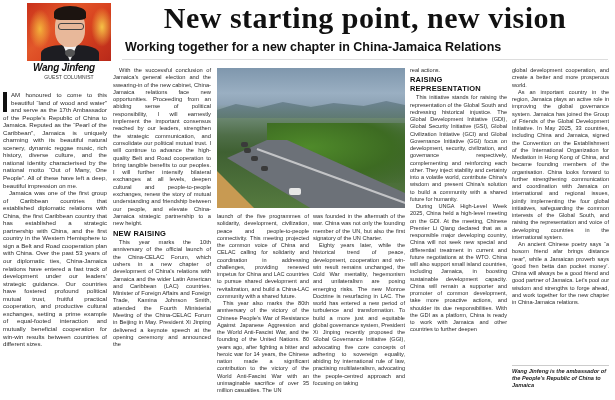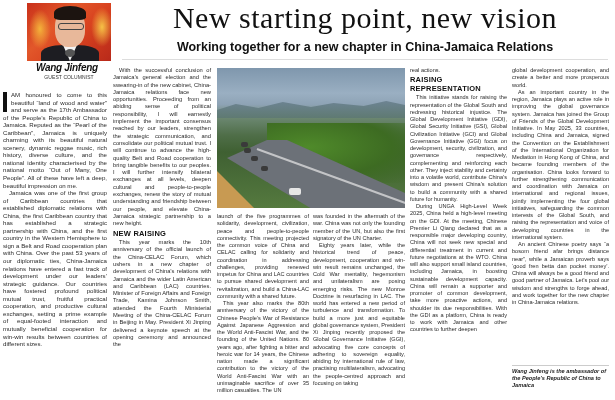--- a/index.html
+++ b/index.html
@@ -7,24 +7,24 @@
   .photo { position:absolute; left:27px; top:3px; width:84px; height:58px; overflow:hidden;
     background: linear-gradient(135deg,#c9301a 0%,#e2572a 35%,#d8421f 60%,#b8291a 100%); }
   .photo .glow1 { position:absolute; left:2px; top:6px; width:22px; height:40px; background:radial-gradient(ellipse,#f4b23a 0%,rgba(244,178,58,0) 70%); }
   .photo .glow2 { position:absolute; left:64px; top:4px; width:22px; height:40px; background:radial-gradient(ellipse,#f6c246 0%,rgba(246,194,70,0) 70%); }
   .photo .head { position:absolute; left:28px; top:6px; width:30px; height:38px; border-radius:45% 45% 42% 42%; background:#e8b89a; }
   .photo .hair { position:absolute; left:27px; top:3px; width:32px; height:14px; border-radius:50% 50% 20% 20%; background:#1c1410; }
   .photo .glasses { position:absolute; left:31px; top:20px; width:24px; height:5px; border:1px solid #444; border-radius:3px; }
   .photo .suit { position:absolute; left:14px; top:42px; width:58px; height:20px; border-radius:40% 40% 0 0; background:#1d1d22; }
   .photo .collar { position:absolute; left:36px; top:42px; width:14px; height:16px; background:#f2f2f2; clip-path:polygon(0 0,100% 0,50% 100%); }
   .photo .mic { position:absolute; left:38px; top:46px; width:10px; height:8px; border-radius:50%; background:#555; }
-  .byline-name { position:absolute; left:36px; top:62px; width:84px; text-align:left; font:italic bold 10px "Liberation Sans Narrow","Liberation Sans",sans-serif; color:#111; letter-spacing:-0.3px; }
+  .byline-name { position:absolute; left:22px; top:62px; width:84px; text-align:center; font:italic bold 10px "Liberation Sans Narrow","Liberation Sans",sans-serif; color:#111; letter-spacing:-0.3px; }
   .byline-role { position:absolute; left:27px; top:74px; width:84px; text-align:center; font-size:5px; color:#333; letter-spacing:0.1px; }
-  .headline { position:absolute; left:125px; top:1px; width:480px; text-align:center; font-family:"Liberation Serif","DejaVu Serif",serif; font-size:30px; color:#111; white-space:nowrap; letter-spacing:0.5px; }
-  .subhead { position:absolute; left:125px; top:40px; width:480px; text-align:center; font-weight:bold; font-size:12.5px; color:#111; white-space:nowrap; }
+  .headline { position:absolute; left:125px; top:1px; width:480px; text-align:center; font-family:"Liberation Serif","DejaVu Serif",serif; font-size:30px; color:#111; white-space:nowrap; letter-spacing:0.5px;font-weight:bold; }
+  .subhead { position:absolute; left:125px; top:40px; width:480px; text-align:left; font-weight:bold; font-size:12.5px; color:#111; white-space:nowrap; }
   .rule { position:absolute; left:122px; top:59px; width:486px; height:1px; background:#ddd; }
   .col { position:absolute; font-size:5.6px; line-height:7.25px; color:#2a2a2a; text-align:justify; hyphens:auto; }
   .col p { margin:0; text-indent:6px; }
   .col p.noindent { text-indent:0; }
   .col h4 { margin:2px 0 1px 0; font-size:7.5px; line-height:8.5px; font-weight:bold; color:#111; text-align:left; letter-spacing:0.2px; }
   .dropcap-bar { float:left; width:4px; height:20px; background:#111; margin:1px 4px 0 0; }
   .c1 { left:3px; top:91px; width:104px; font-size:6.1px; line-height:7.55px; }
   .c2 { left:113px; top:67px; width:98px; font-size:5.75px; line-height:7.3px; }
   .c3 { left:217px; top:213px; width:92px; }
   .c4 { left:313px; top:213px; width:92px; }

